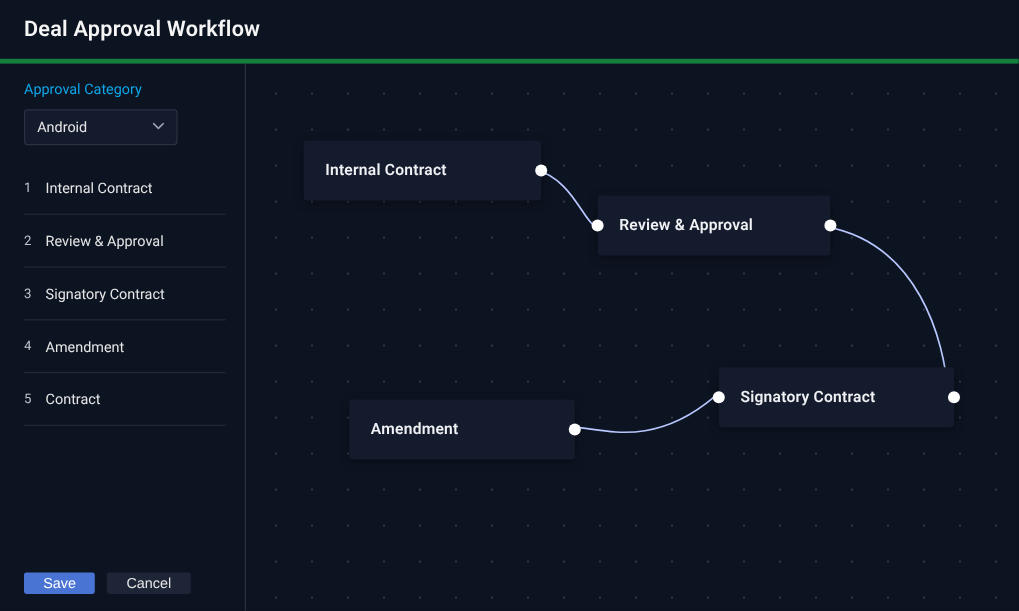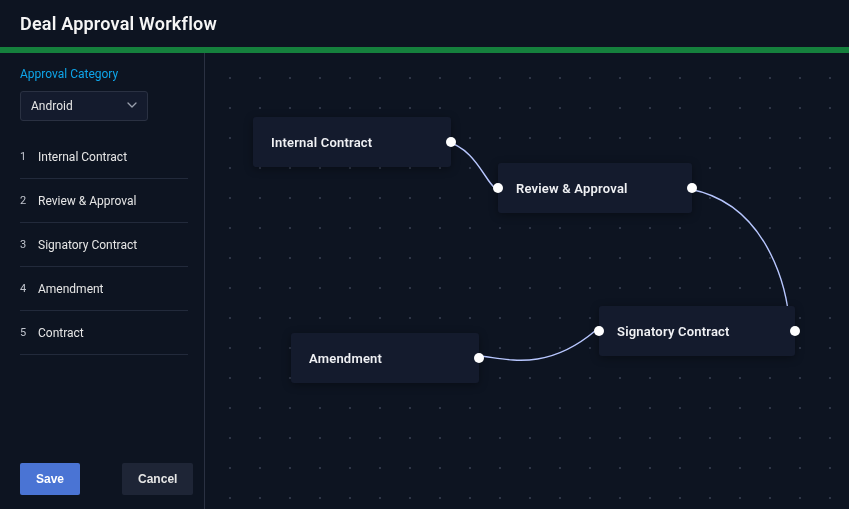--- a/index.html
+++ b/index.html
@@ -5,21 +5,21 @@
   * { box-sizing: border-box; margin: 0; padding: 0; }
   html, body { width: 849px; height: 509px; overflow: hidden; }
   body {
     background: #0d1421;
     color: #e6e6e6;
     font-family: -apple-system, BlinkMacSystemFont, "Segoe UI", Roboto, sans-serif;
     font-size: 13px;
   }
   .header {
     height: 53px;
-    border-bottom: 6px solid #15803d;
+    border-bottom: 4px solid #15803d;
     display: flex;
     align-items: center;
     padding: 0 20px;
   }
   .header h1 {
     font-size: 18px;
     font-weight: 600;
     color: #f5f5f5;
     letter-spacing: 0.2px;
   }
@@ -74,39 +74,37 @@
   }
   .step-row .lbl { color: #e6e6e6; }
   .sidebar-footer {
     position: absolute;
     bottom: 14px;
     left: 20px;
     display: flex;
     gap: 10px;
   }
   .btn {
-    height: 32px;
+    height: 18px;
     padding: 0 16px;
     border-radius: 2px;
     font-size: 12px;
     display: inline-flex;
     align-items: center;
     justify-content: center;
     cursor: pointer;
     border: none;
-    font-weight: bold;
   }
   .btn-primary {
     background: #4a74d4;
     color: #ffffff;
   }
   .btn-secondary {
     background: #1e2536;
     color: #e6e6e6;
-    margin-left: 32px;
   }
   .canvas {
     flex: 1;
     position: relative;
     overflow: hidden;
   }
   .dots {
     position: absolute;
     inset: 0;
     background-image: radial-gradient(#2e3547 1px, transparent 1px);

